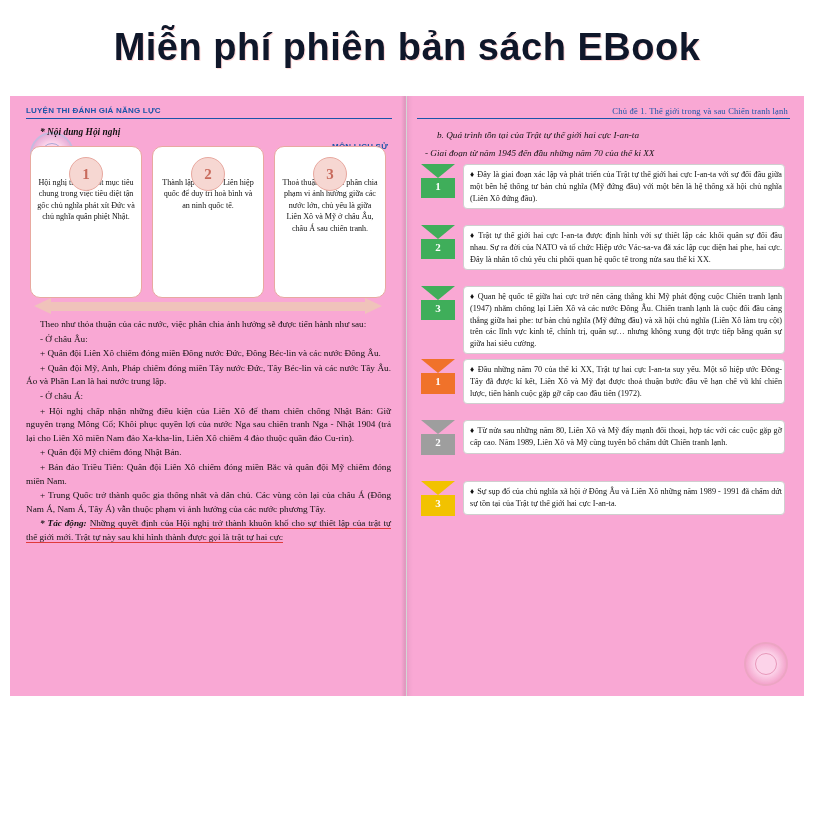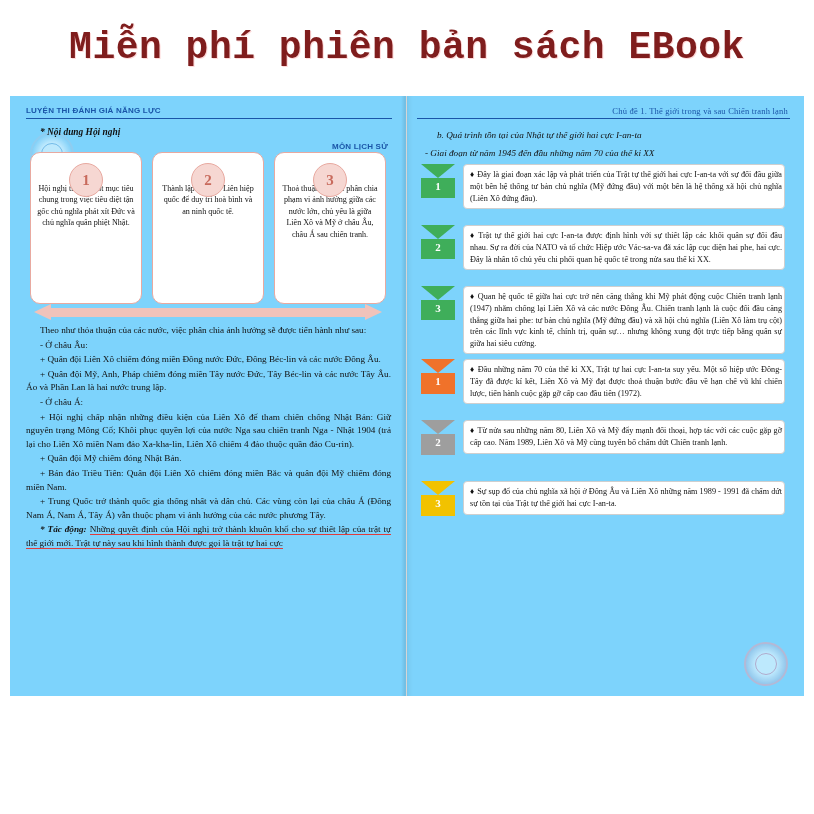--- a/index.html
+++ b/index.html
@@ -15,40 +15,40 @@
     background: #ffffff;
     overflow: hidden;
   }
 
   
   .banner {
     position: absolute;
     left: 0; top: 26px;
     width: 814px;
     text-align: center;
-    font-family: Liberation Mono, monospace;
+    font-family: Liberation Sans, sans-serif;
     font-weight: bold;
     font-size: 38px;
-    color: #7f1d1d;
+    color: #0f172a;
     letter-spacing: 0.5px;
     text-shadow: 1px 1px 0 #ffd9d9;
   }
 
   
   .spread {
     position: absolute;
     left: 10px; top: 96px;
     width: 794px; height: 600px;
     background: #ffffff;
   }
   .page-left, .page-right {
     position: absolute;
     top: 0;
     width: 397px; height: 600px;
-    background: #7dd3fc;
+    background: #f9a8d4;
     overflow: hidden;
   }
   .page-left { left: 0; border-right: 1px solid #e6e6e6; }
   .page-right { left: 397px; }
 
   .gutter {
     position: absolute;
     left: 391px; top: 0;
     width: 12px; height: 600px;
     background: linear-gradient(to right, rgba(0,0,0,0.00), rgba(0,0,0,0.10), rgba(0,0,0,0.03), rgba(0,0,0,0.00));
@@ -85,21 +85,21 @@
     width: 365px;
     font-size: 9.2px;
     line-height: 1.48;
     color: #111;
     text-align: justify;
   }
   .lp-title {
     font-style: italic;
     font-weight: bold;
     font-size: 9.4px;
-    margin: 0 0 12px 14px;
+    margin: 0 0 6px 14px;
   }
 
   
   .boxrow {
     position: relative;
     width: 365px;
     height: 170px;
     margin-bottom: 2px;
   }
   .rbox {
@@ -301,21 +301,21 @@
 
     <div class="page-right">
       <div class="seal right">
           <span class="inner"></span>
         </div>
       <div class="hdr right-c">Chủ đề 1. Thế giới trong và sau Chiến tranh lạnh</div>
       <div class="hdr-rule right"></div>
 
       <div class="rp-body">
 
-        <p class="rp-sub">b. Quá trình tồn tại của Nhật tự thế giới hai cực I-an-ta</p>
+        <p class="rp-sub">b. Quá trình tồn tại của Trật tự thế giới hai cực I-an-ta</p>
         <p class="rp-stage">- Giai đoạn từ năm 1945 đến đầu những năm 70 của thế kỉ XX</p>
 
         <div class="chevrow">
           <div class="chev">
             <div class="head" style="border-top:14px solid #3fae5a;"></div>
             <div class="body" style="background:#3fae5a;">1</div>
           </div>
           <div class="callout">
             <span class="bullet">♦</span><span>Đây là giai đoạn xác lập và phát triển của Trật tự thế giới hai cực I-an-ta với sự đối đầu giữa một bên hệ thống tư bản chủ nghĩa (Mỹ đứng đầu) với một bên là hệ thống xã hội chủ nghĩa (Liên Xô đứng đầu).</span>
           </div>

